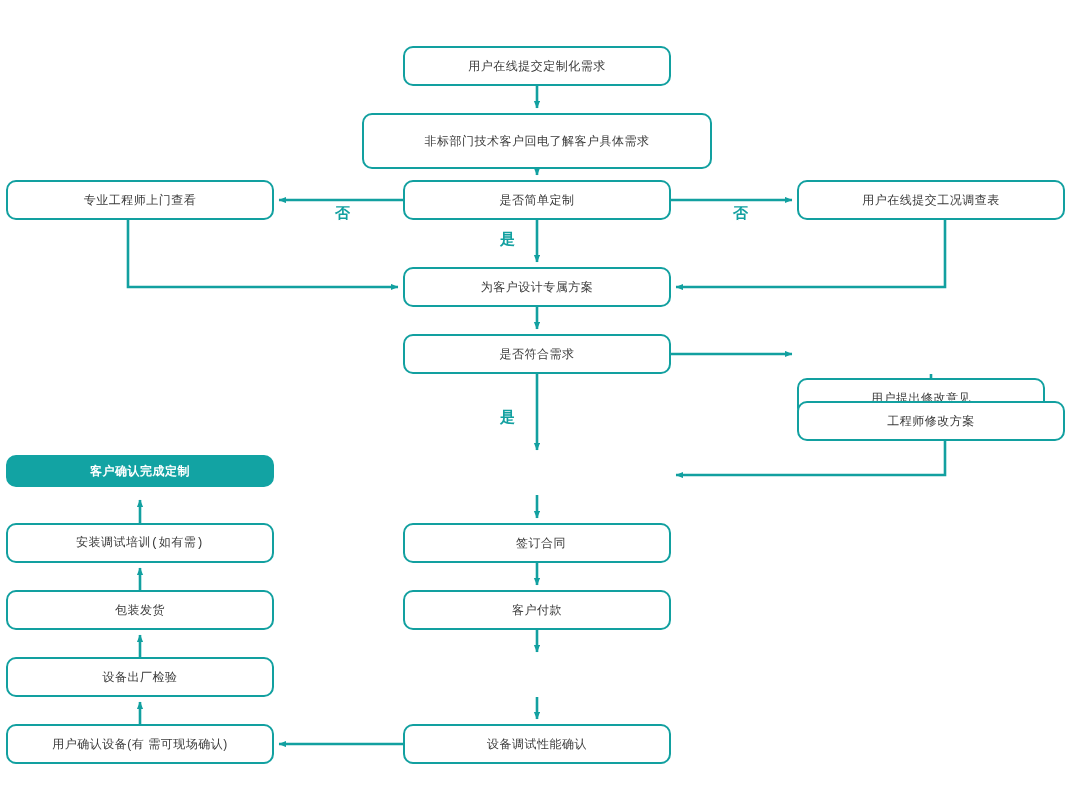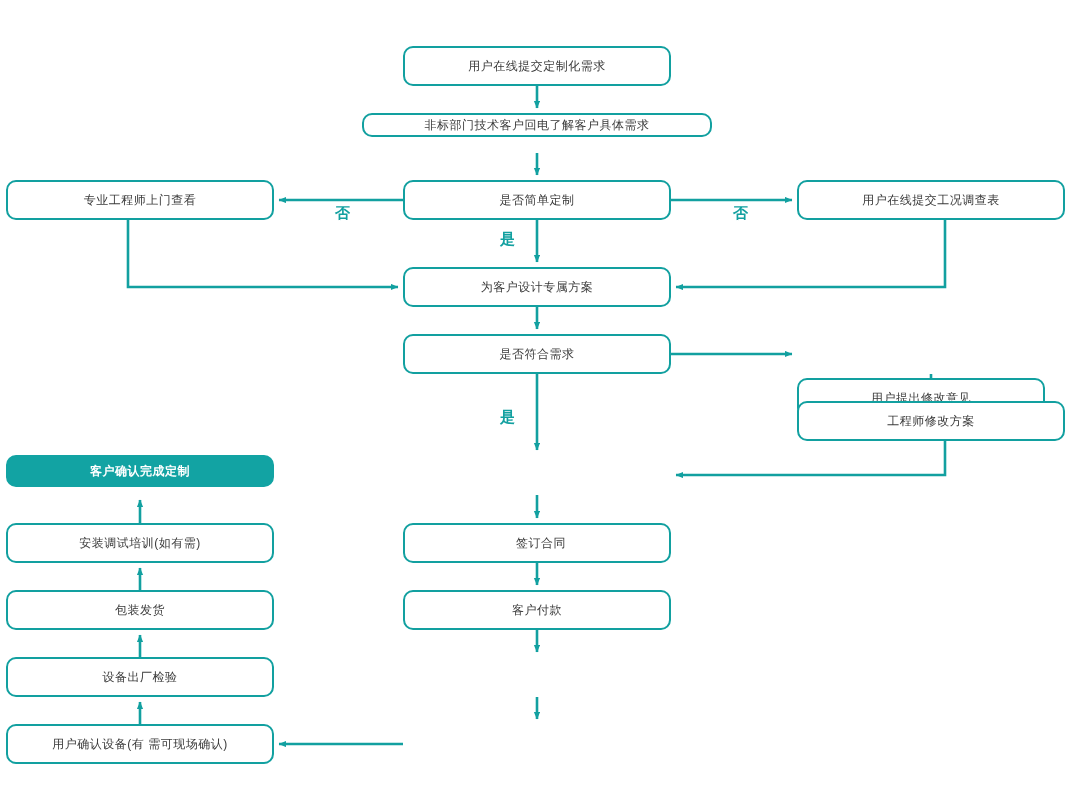--- a/index.html
+++ b/index.html
@@ -110,21 +110,21 @@
       <path d="M140,657 L140,635" marker-end="url(#arw)"></path>
 
       <path d="M140,590 L140,568" marker-end="url(#arw)"></path>
 
       <path d="M140,523 L140,500" marker-end="url(#arw)"></path>
     </g>
   </svg>
 
   <div class="node" style="left:403px;top:46px;width:268px;height:40px;">用户在线提交定制化需求</div>
 
-  <div class="node" style="left:362px;top:113px;width:350px;height:24px;">非标部门技术客户回电了解客户具体需求</div>
+  <div class="node" style="left:362px;top:113px;width:350px;height:56px;">非标部门技术客户回电了解客户具体需求</div>
 
   <div class="node" style="left:6px;top:180px;width:268px;height:40px;">专业工程师上门查看</div>
 
   <div class="node" style="left:403px;top:180px;width:268px;height:40px;">是否简单定制</div>
 
   <div class="node" style="left:797px;top:180px;width:268px;height:40px;">用户在线提交工况调查表</div>
 
   <div class="node" style="left:403px;top:267px;width:268px;height:40px;">为客户设计专属方案</div>
 
   <div class="node" style="left:403px;top:334px;width:268px;height:40px;">是否符合需求</div>
@@ -132,28 +132,29 @@
   <div class="node" style="left:797px;top:334px;width:248px;height:40px;margin-top:44px;">用户提出修改意见</div>
 
   <div class="node" style="left:797px;top:401px;width:268px;height:40px;">工程师修改方案</div>
 
 
   <div class="node" style="left:403px;top:523px;width:268px;height:40px;padding-left:8px;">签订合同</div>
 
   <div class="node" style="left:403px;top:590px;width:268px;height:40px;">客户付款</div>
 
 
+  <div class="node" style="left:403px;top:724px;width:268px;height:40px;">设备调试性能确认</div>
 
   <div class="node" style="left:6px;top:724px;width:268px;height:40px;">用户确认设备(有 需可现场确认)</div>
 
   <div class="node" style="left:6px;top:657px;width:268px;height:40px;">设备出厂检验</div>
 
   <div class="node" style="left:6px;top:590px;width:268px;height:40px;">包装发货</div>
 
-  <div class="node" style="left:6px;top:523px;width:268px;height:40px;">安装调试培训(如有需)</div>
+  <div class="node" style="left:6px;top:523px;width:268px;height:40px;font-family:Liberation Mono, monospace;">安装调试培训(如有需)</div>
 
   <div class="node filled" style="left:6px;top:455px;width:268px;height:32px;">客户确认完成定制</div>
 
   <div class="edge-label" style="left:335px;top:204px;">否</div>
 
   <div class="edge-label" style="left:733px;top:204px;">否</div>
 
   <div class="edge-label" style="left:500px;top:230px;">是</div>
 
   <div class="edge-label" style="left:500px;top:408px;">是</div>

